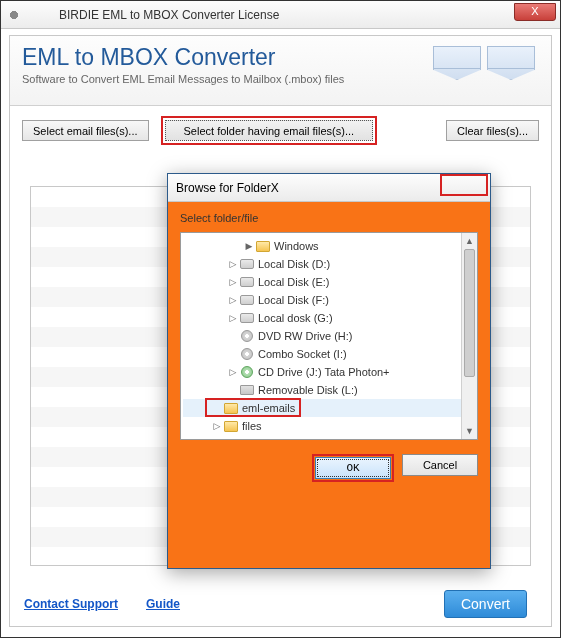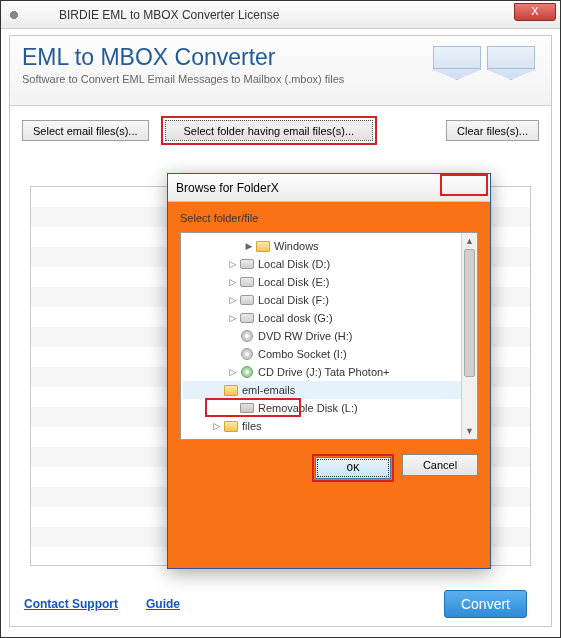--- a/index.html
+++ b/index.html
@@ -163,33 +163,33 @@
             </span>
             <span>Combo Socket (I:)</span>
           </div>
           <div class="tree-row indent-2">
             <span class="arrow">▷</span>
             <span class="ico">
               <span class="cd-ico"></span>
             </span>
             <span>CD Drive (J:) Tata Photon+</span>
           </div>
+          <div class="tree-row indent-2">
+            <span class="arrow"></span>
+            <span class="ico">
+              <span class="usb-ico"></span>
+            </span>
+            <span>Removable Disk (L:)</span>
+          </div>
           <div class="tree-row indent-1 sel-row">
             <span class="arrow"></span>
             <span class="ico">
               <span class="folder-ico"></span>
             </span>
             <span>eml-emails</span>
-          </div>
-          <div class="tree-row indent-2">
-            <span class="arrow"></span>
-            <span class="ico">
-              <span class="usb-ico"></span>
-            </span>
-            <span>Removable Disk (L:)</span>
           </div>
           <div class="tree-row indent-1">
             <span class="arrow">▷</span>
             <span class="ico">
               <span class="folder-ico"></span>
             </span>
             <span>files</span>
           </div>
         </div>
       <div class="sel-hl" id="selhl" style="left: 24px; top: 165px; width: 96px; height: 19px;"></div>

